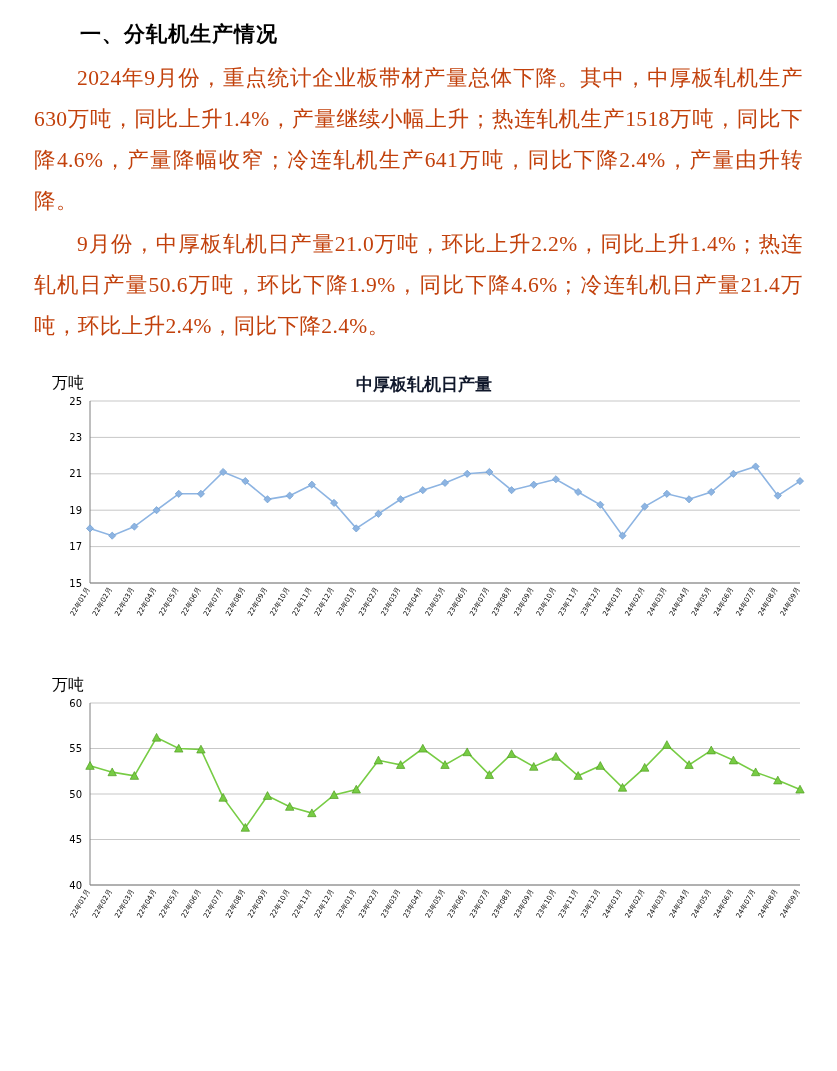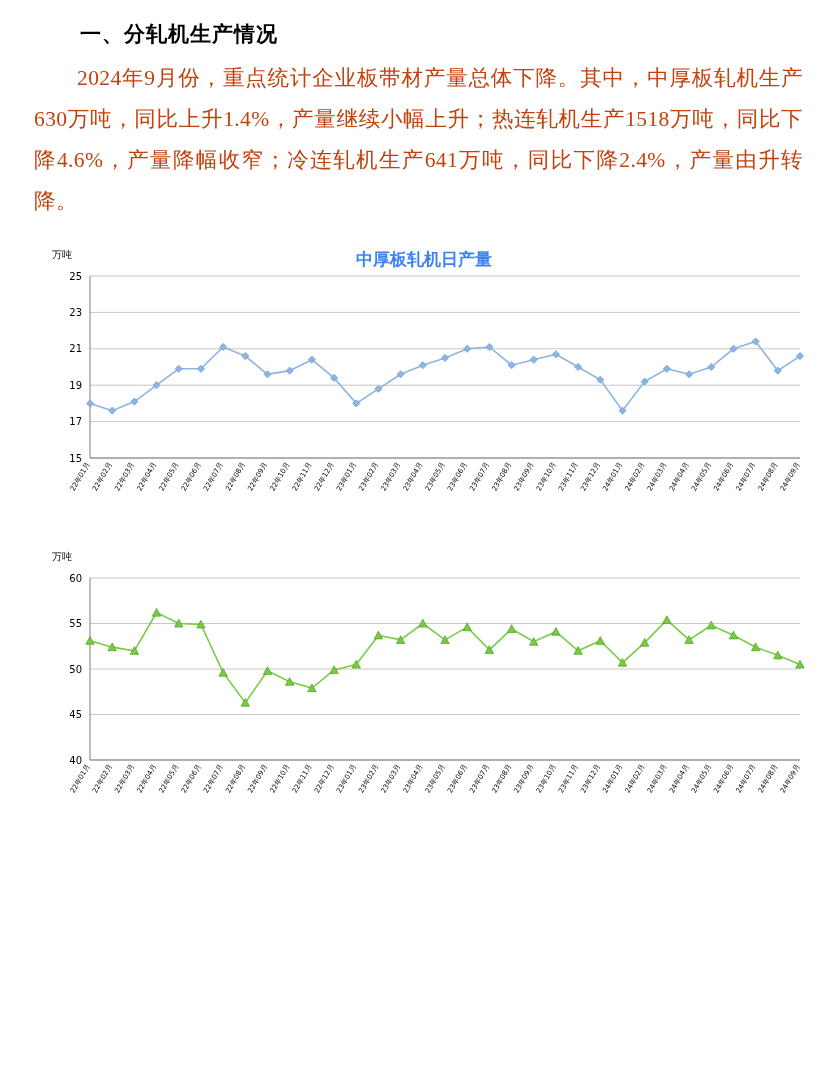--- a/index.html
+++ b/index.html
@@ -49,27 +49,27 @@
     margin: 0 auto 18px auto;
   }
   .chart-block.second { margin-top: 22px; }
   .chart-title {
     text-align: center;
     font-family: "DejaVu Sans", sans-serif;
     font-weight: bold;
     font-size: 17px;
     margin: 0;
     padding-top: 2px;
-    color: #3b82f6;
+    color: #0f172a;
   }
   .chart-unit {
     position: absolute;
     left: 18px;
     top: 2px;
-    font-size: 10px;
+    font-size: 16px;
     font-family: Liberation Mono, monospace;
     color: #000;
   }
   .plot-wrap {
     position: absolute;
     left: 0;
     top: 22px;
     width: 780px;
     height: 252px;
   }
@@ -83,20 +83,21 @@
   .axisline { stroke: #7f7f7f; stroke-width: 1; }
 </style>
 </head>
 <body>
 
 <div class="page">
 
   <h1 class="section-title">一、分轧机生产情况</h1>
 
   <p class="para">2024年9月份，重点统计企业板带材产量总体下降。其中，中厚板轧机生产630万吨，同比上升1.4%，产量继续小幅上升；热连轧机生产1518万吨，同比下降4.6%，产量降幅收窄；冷连轧机生产641万吨，同比下降2.4%，产量由升转降。</p>
+  <p class="para">9月份，中厚板轧机日产量21.0万吨，环比上升2.2%，同比上升1.4%；热连轧机日产量50.6万吨，环比下降1.9%，同比下降4.6%；冷连轧机日产量21.4万吨，环比上升2.4%，同比下降2.4%。</p>
 
   <div class="charts">
 
     <div class="chart-block">
       <div class="chart-unit">万吨</div>
       <div class="chart-title">中厚板轧机日产量</div>
       <div class="plot-wrap">
         <svg class="plot-svg" id="svg-chart-0" width="780" height="252" viewBox="0 0 780 252">
             <line x1="56" y1="190" x2="766" y2="190" class="gridline"></line>
             <text x="48" y="193.5" text-anchor="end" class="tick-label" style="font-size:10px">15</text>

